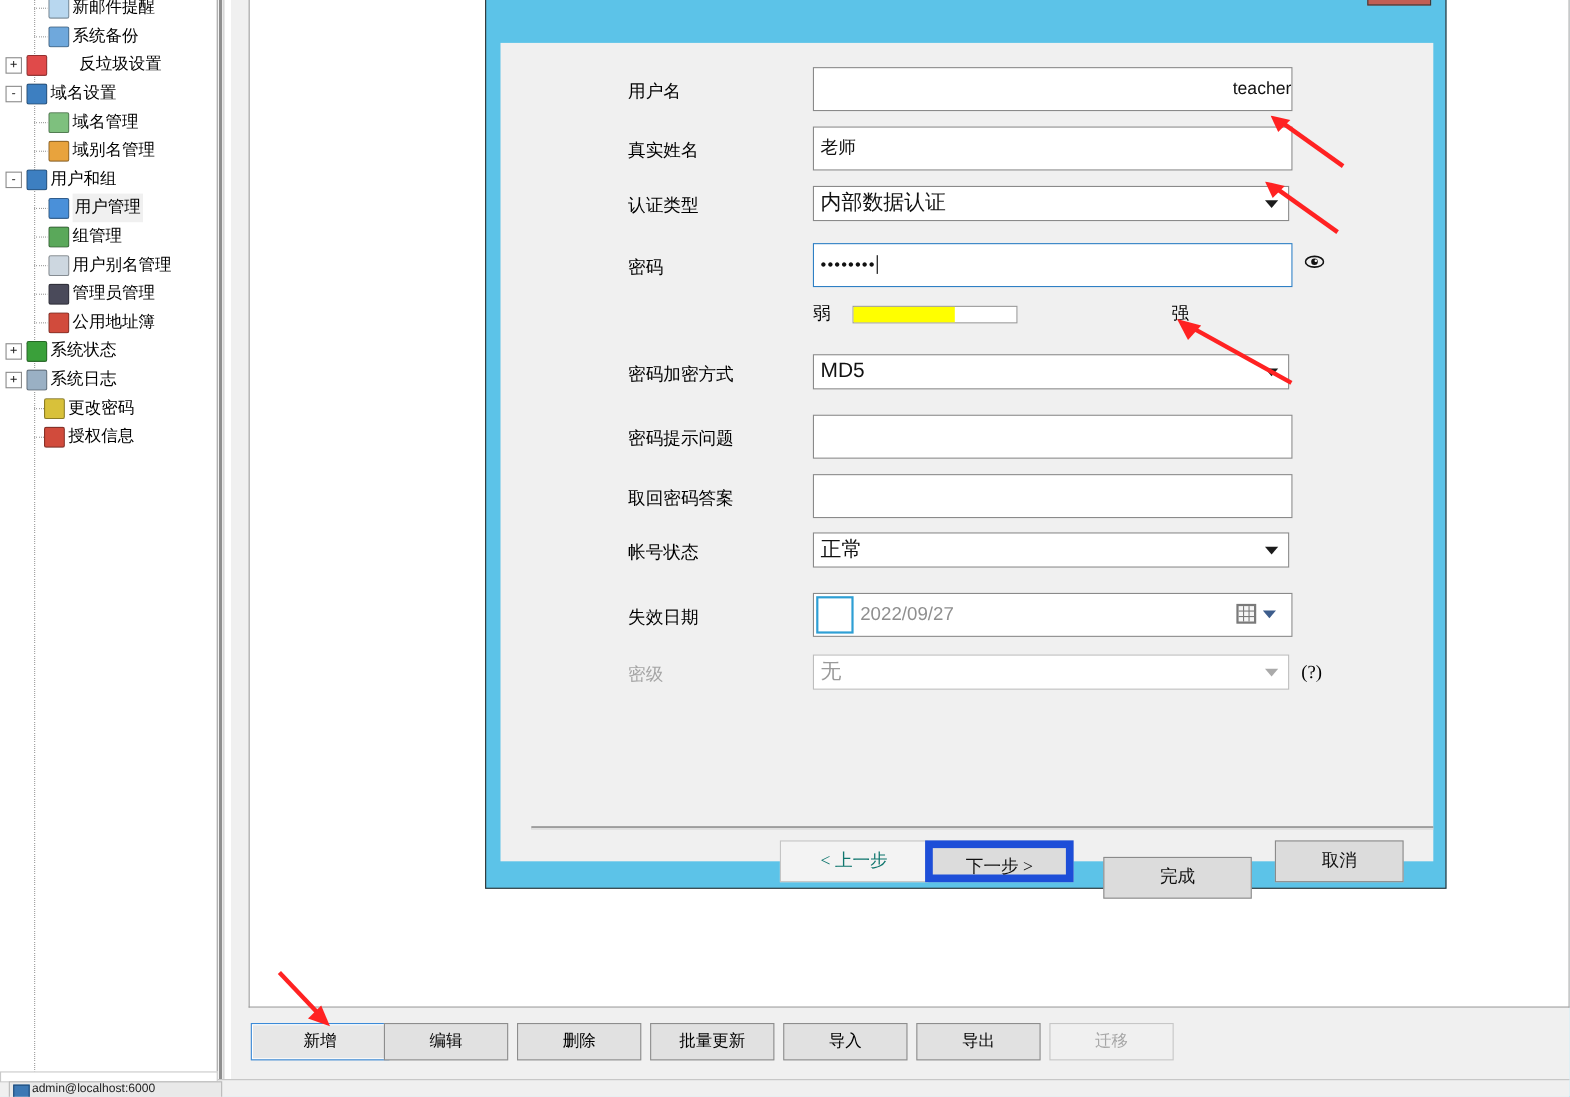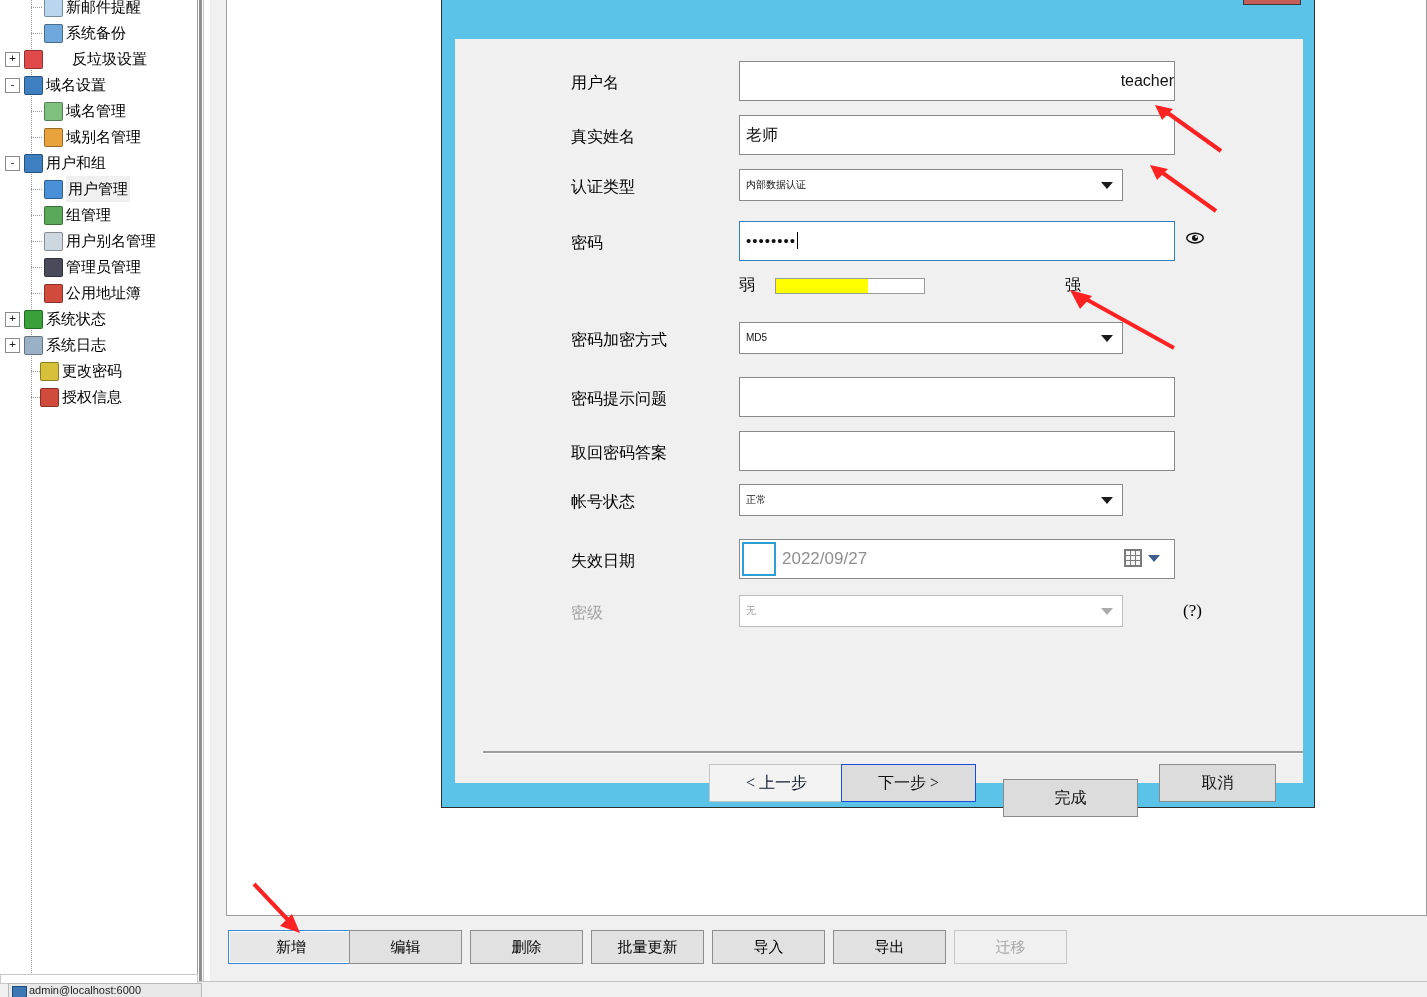--- a/index.html
+++ b/index.html
@@ -118,23 +118,23 @@
   .flabel.dim{color:#a4a4a4;}
   .finput{
     position:absolute;left:284px;width:436px;height:40px;
     background:#ffffff;border:1px solid #8a8a8a;box-sizing:border-box;
     font-size:16px;color:#111;line-height:38px;padding-left:6px;
     font-family:"Liberation Sans","DejaVu Sans",sans-serif;
     overflow:hidden;white-space:nowrap;
   }
   .finput.focus{border:1px solid #2e7fc4;}
   .fselect{
-    position:absolute;left:284px;width:384px;height:32px;
+    position:absolute;left:284px;width:433px;height:32px;
     background:#ffffff;border:1px solid #8a8a8a;box-sizing:border-box;
-    font-size:10px;color:#111;line-height:30px;padding-left:6px;
+    font-size:19px;color:#111;line-height:30px;padding-left:6px;
     font-family:"Liberation Sans","DejaVu Sans",sans-serif;
   }
   .fselect.dim{color:#9a9a9a;border-color:#bdbdbd;}
   .caret{
     position:absolute;right:9px;top:50%;margin-top:-3px;
     width:0;height:0;border-left:6px solid transparent;border-right:6px solid transparent;
     border-top:7px solid #1b1b1b;
   }
   .caret.dim{border-top-color:#aaa;}
 
@@ -163,22 +163,22 @@
   #help-q{position:absolute;left:728px;font-size:17px;color:#000;font-family:"Liberation Serif",serif;}
 
   #dlg-sep{position:absolute;left:28px;top:712px;width:820px;height:2px;background:#9d9d9d;border-bottom:1px solid #fdfdfd;}
 
   .dbtn{
     position:absolute;top:725px;height:38px;
     background:#dcdcdc;border:1px solid #8b8b8b;box-sizing:border-box;
     font-size:16px;color:#111;text-align:center;line-height:36px;
     font-family:"Liberation Serif","DejaVu Serif",serif;
   }
-  .dbtn.focus{border:1px solid #1d4ed8;}
-  .dbtn.disabled{background:#f3f3f3;color:#0f172a;border-color:#c4c4c4;}
+  .dbtn.focus{border:7px solid #1d4ed8;}
+  .dbtn.disabled{background:#f3f3f3;color:#0f766e;border-color:#c4c4c4;}
 
   
   .arrow{position:absolute;pointer-events:none;}
 </style>
 </head>
 <body>
 
 <div id="sidebar">
   <div class="dotted-v" style="left:31px;"></div>
   <div id="tree-items">

